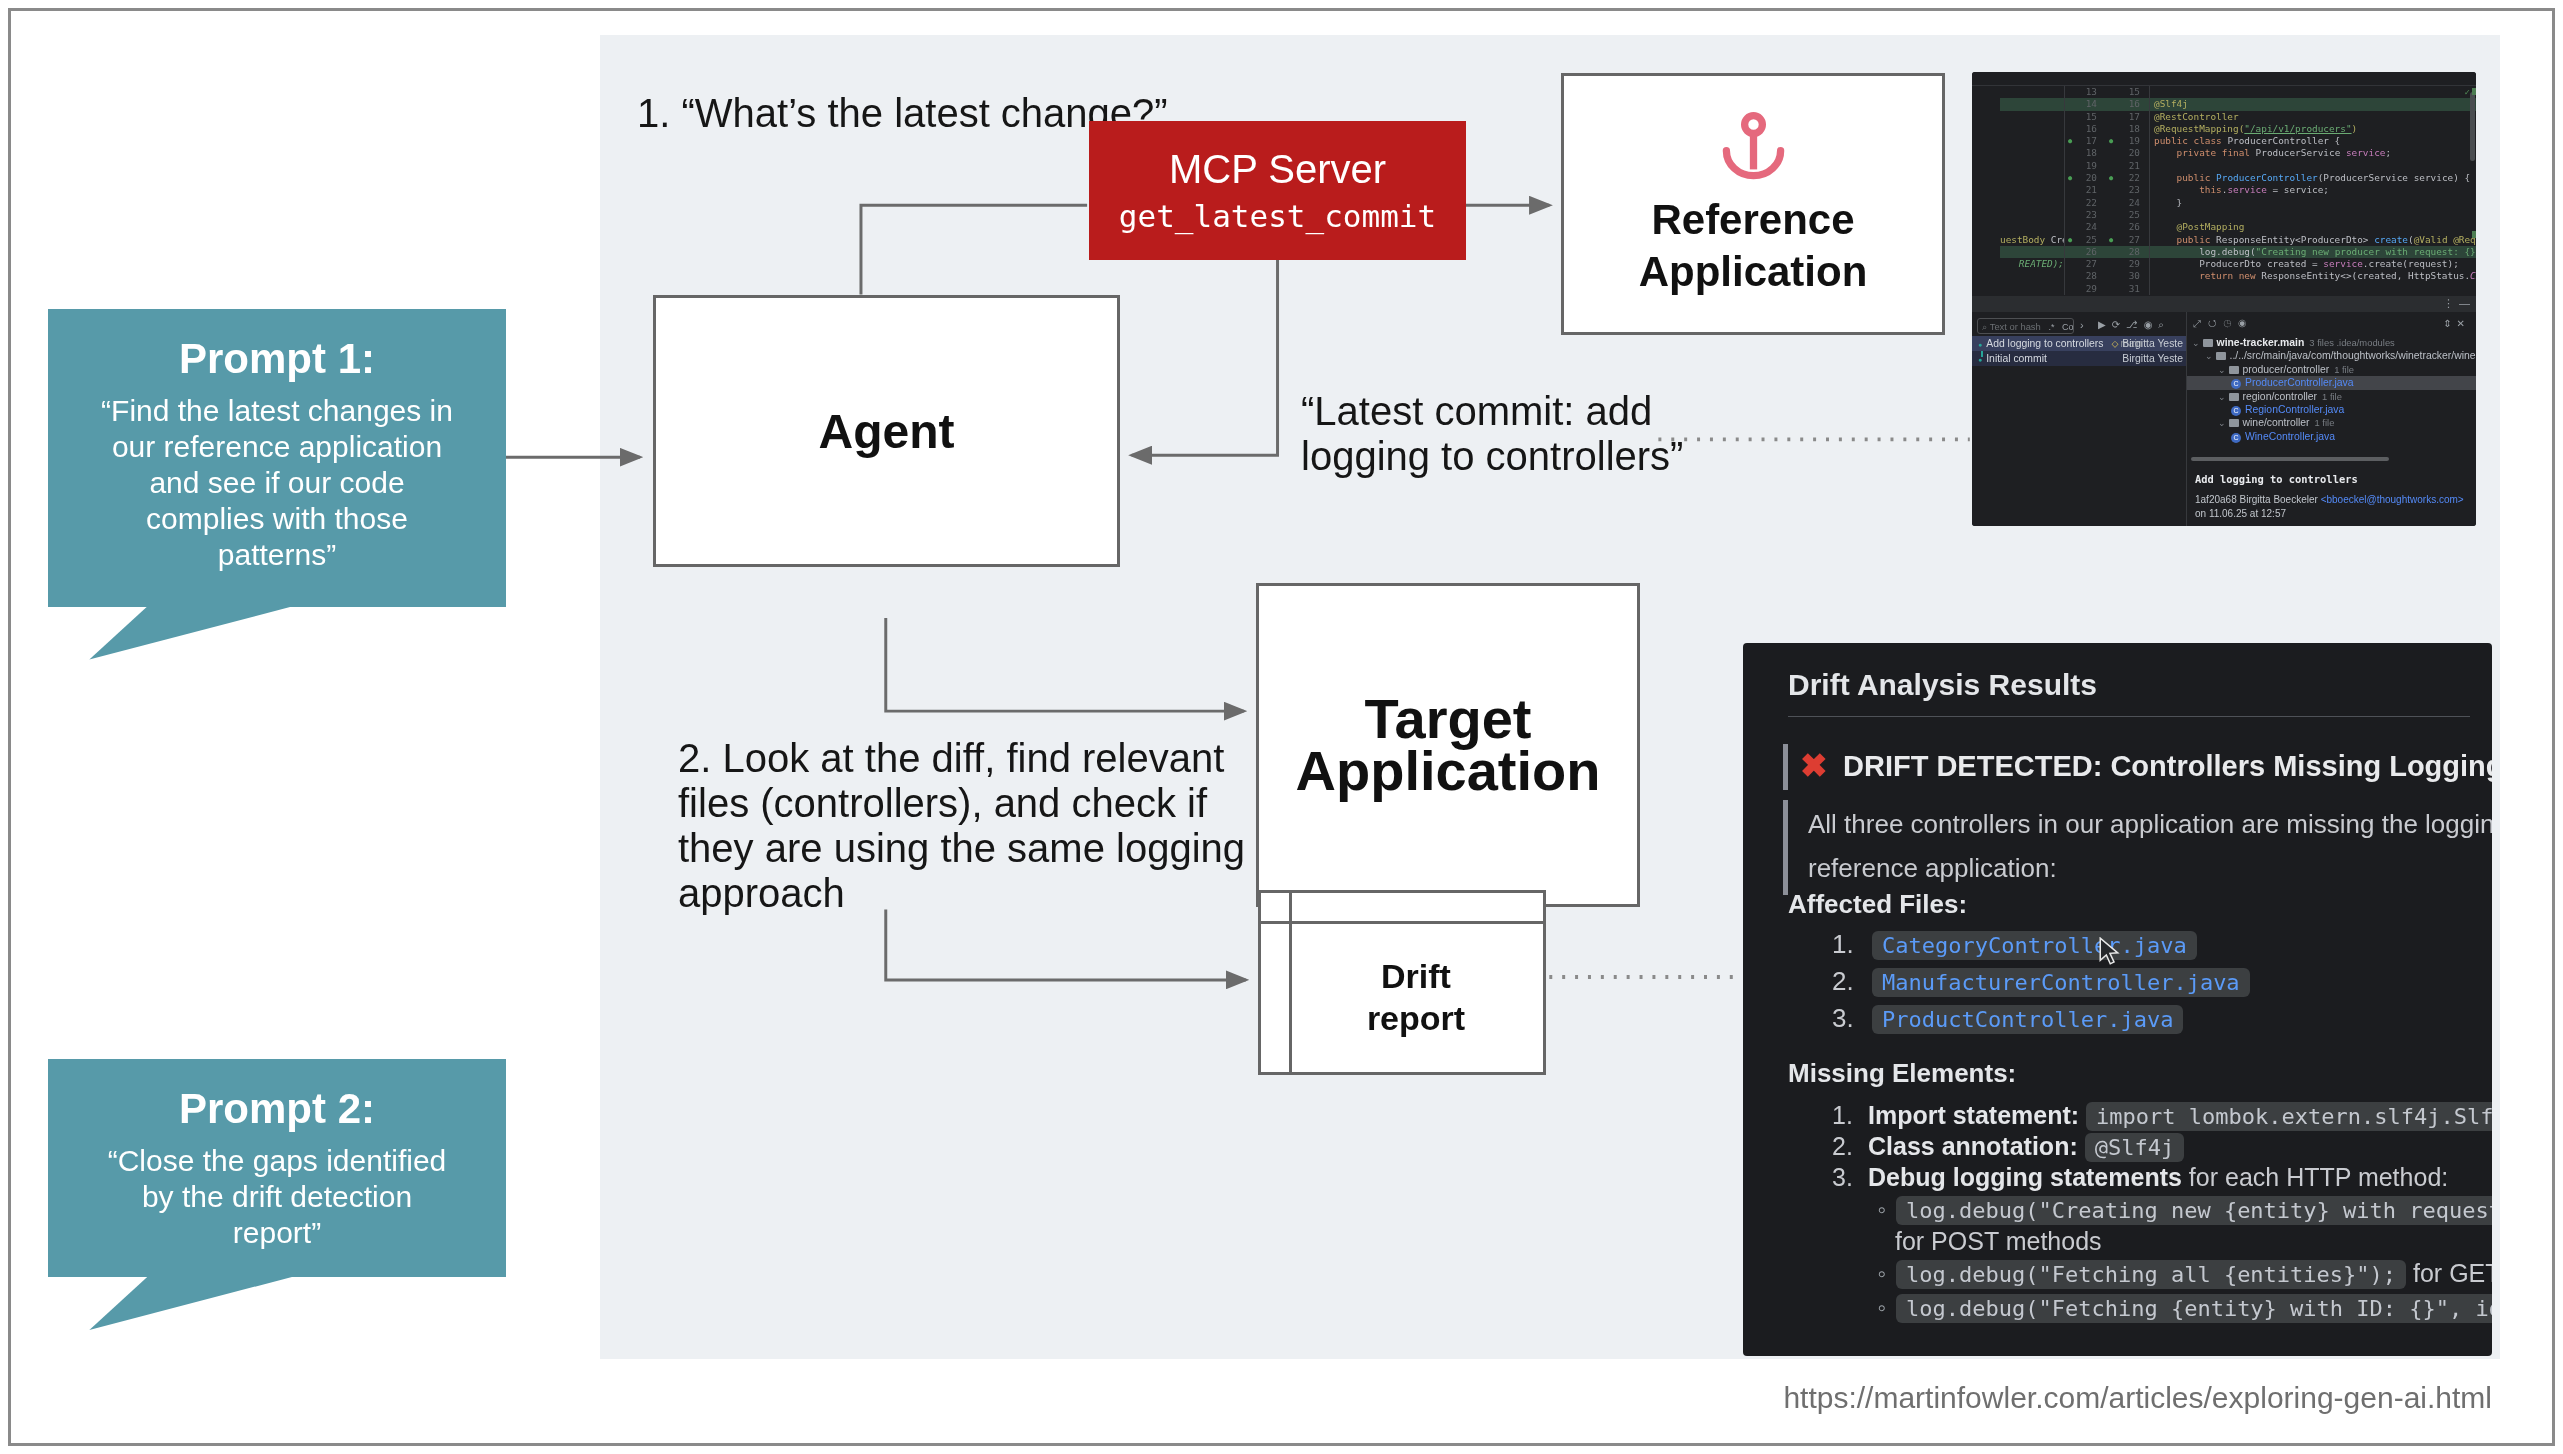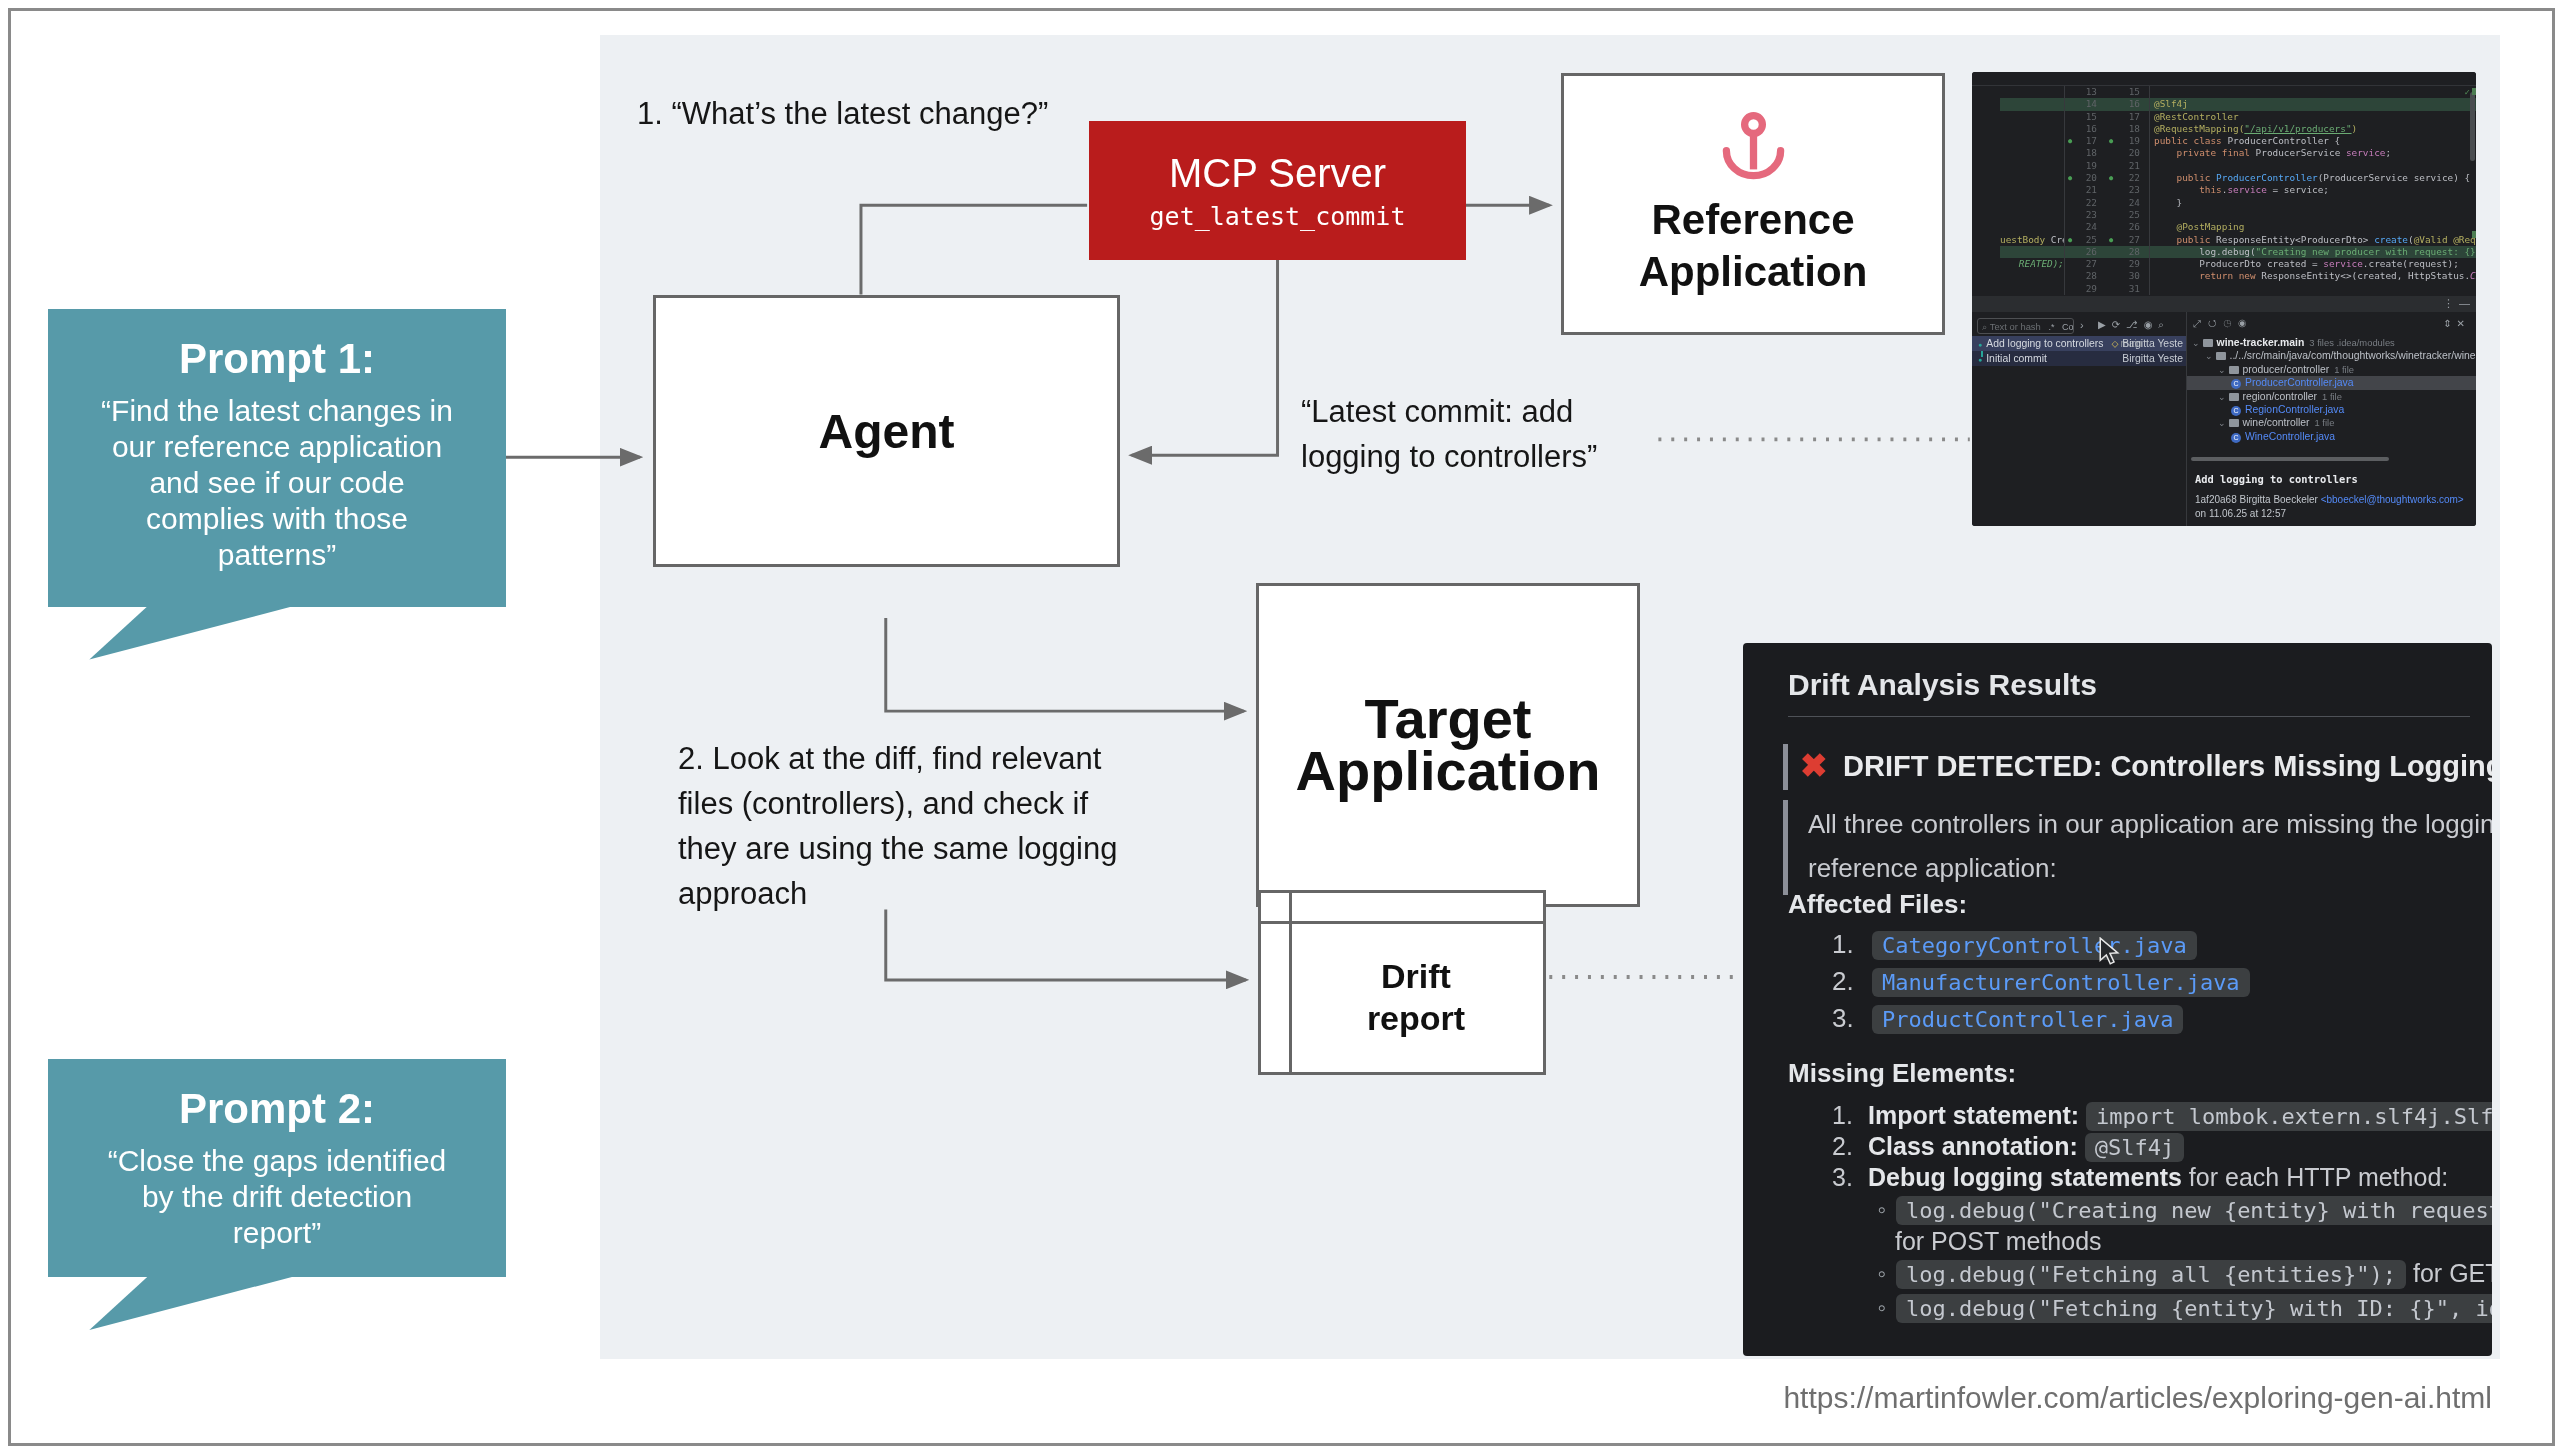--- a/index.html
+++ b/index.html
@@ -14,31 +14,31 @@
   .b1{left:48px;top:309px;width:458px;height:298px;}
   .b2{left:48px;top:1059px;width:458px;height:218px;}
   .bubble-title{font-size:42px;font-weight:bold;margin-bottom:10px;}
   .bubble-body{font-size:30px;line-height:36px;}
 
   
   .box{position:absolute;background:#fff;border:3px solid #666;box-sizing:border-box;display:flex;align-items:center;justify-content:center;flex-direction:column;text-align:center;color:#111;}
   .agent{left:653px;top:295px;width:467px;height:272px;font-size:48px;font-weight:bold;}
   .mcp{position:absolute;left:1089px;top:121px;width:377px;height:139px;background:#b91c1c;color:#fff;display:flex;flex-direction:column;align-items:center;justify-content:center;text-align:center;}
   .mcp-title{font-size:40px;font-weight:400;}
-  .mcp-tool{font-family:"DejaVu Sans Mono",monospace;font-size:25px;margin-top:6px;}
+  .mcp-tool{font-family:"DejaVu Sans Mono",monospace;font-size:31px;margin-top:6px;}
   .ref{left:1561px;top:73px;width:384px;height:262px;font-size:42px;font-weight:bold;line-height:52px;}
   .target{left:1256px;top:583px;width:384px;height:324px;font-size:56px;font-weight:bold;line-height:52px;}
   .anchor-wrap{margin-bottom:10px;height:73px;}
   .storage{position:absolute;left:1258px;top:890px;width:288px;height:185px;background:#fff;border:3px solid #666;box-sizing:border-box;}
   .storage:before{content:"";position:absolute;left:0;right:0;top:28px;border-top:3px solid #666;}
   .storage:after{content:"";position:absolute;top:0;bottom:0;left:28px;border-left:3px solid #666;}
   .storage-label{position:absolute;left:28px;right:0;top:28px;bottom:0;display:flex;align-items:center;justify-content:center;font-size:34px;font-weight:bold;line-height:42px;text-align:center;color:#111;}
 
   
-  .annot{position:absolute;color:#161616;font-size:31px;line-height:45px;}
+  .annot{position:absolute;color:#161616;font-size:40px;line-height:45px;}
   .step1{left:637px;top:91px;}
   .latest{left:1301px;top:389px;}
   .step2{left:678px;top:736px;}
   .url{position:absolute;right:71px;top:1381px;font-size:30px;color:#6f6f6f;}
 
   
   .ide{position:absolute;left:1972px;top:72px;width:504px;height:454px;background:#1e1f22;border-radius:3px;overflow:hidden;font-family:"DejaVu Sans Mono",monospace;}
   .ide-topbar{position:absolute;left:0;top:0;right:0;height:13px;background:#1e1f22;border-bottom:1px solid #323438;}
   .ide-check{position:absolute;right:6px;top:15px;color:#549159;font-size:9px;}
   .diff{position:absolute;left:0;top:14px;right:0;height:209px;padding-left:28px;}

